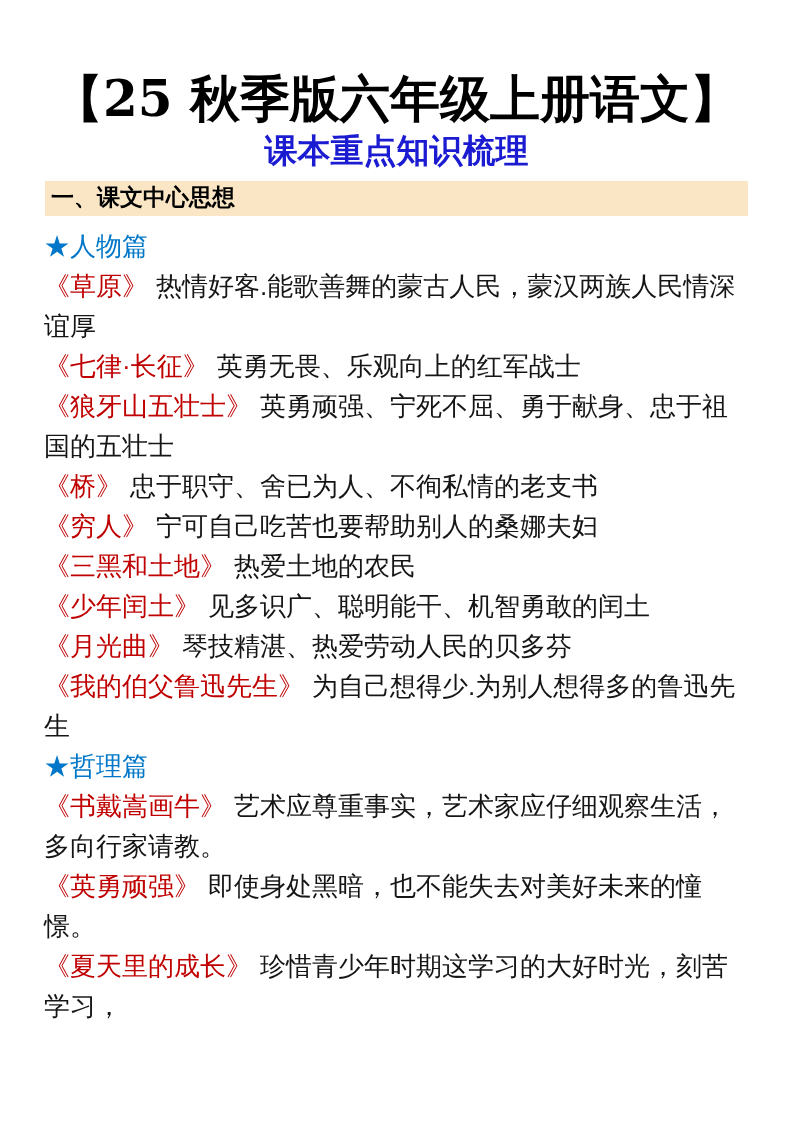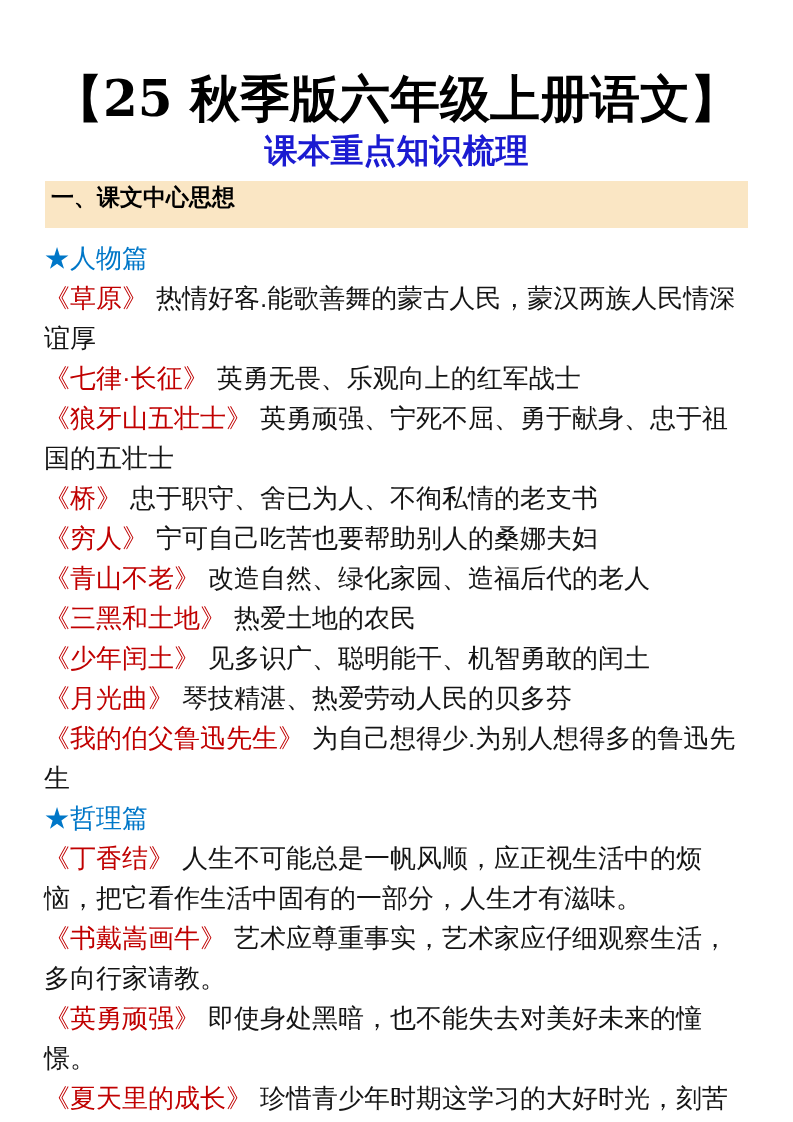--- a/index.html
+++ b/index.html
@@ -34,21 +34,21 @@
     text-align:center;
     font-family:"DejaVu Serif", serif;
     font-weight:900;
     font-size:33px;
     line-height:1.1;
     color:var(--subtitle-blue);
   }
   .section-band{
     margin:12px 45px 0 45px;
     background:var(--band-bg);
-    padding:4px 6px 17px 6px;
+    padding:4px 6px 5px 6px;
     font-size:23px;
     font-weight:bold;
     color:#000000;
     line-height:1.1;
   }
   .content{
     margin:10px 44px 0 44px;
     font-size:26px;
     line-height:40px;
     color:var(--text-black);
@@ -81,25 +81,23 @@
 
   <div class="section-band">一、课文中心思想</div>
 
   <div class="content" id="content">
       <div class="category">★人物篇</div>
       <p class="entry"><span class="book">《草原》</span><span class="desc">热情好客.能歌善舞的蒙古人民，蒙汉两族人民情深谊厚</span></p>
       <p class="entry"><span class="book">《七律·长征》</span><span class="desc">英勇无畏、乐观向上的红军战士</span></p>
       <p class="entry"><span class="book">《狼牙山五壮士》</span><span class="desc">英勇顽强、宁死不屈、勇于献身、忠于祖国的五壮士</span></p>
       <p class="entry"><span class="book">《桥》</span><span class="desc">忠于职守、舍已为人、不徇私情的老支书</span></p>
       <p class="entry"><span class="book">《穷人》</span><span class="desc">宁可自己吃苦也要帮助别人的桑娜夫妇</span></p>
-      <p class="entry"><span class="book">《青山不老》</span><span class="desc">改造自然、绿化家园、造福后代的老人</span></p>
       <p class="entry"><span class="book">《三黑和土地》</span><span class="desc">热爱土地的农民</span></p>
       <p class="entry"><span class="book">《少年闰土》</span><span class="desc">见多识广、聪明能干、机智勇敢的闰土</span></p>
       <p class="entry"><span class="book">《月光曲》</span><span class="desc">琴技精湛、热爱劳动人民的贝多芬</span></p>
       <p class="entry"><span class="book">《我的伯父鲁迅先生》</span><span class="desc">为自己想得少.为别人想得多的鲁迅先生</span></p>
       <div class="category">★哲理篇</div>
-      <p class="entry"><span class="book">《丁香结》</span><span class="desc">人生不可能总是一帆风顺，应正视生活中的烦恼，把它看作生活中固有的一部分，人生才有滋味。</span></p>
       <p class="entry"><span class="book">《书戴嵩画牛》</span><span class="desc">艺术应尊重事实，艺术家应仔细观察生活，多向行家请教。</span></p>
       <p class="entry"><span class="book">《英勇顽强》</span><span class="desc">即使身处黑暗，也不能失去对美好未来的憧憬。</span></p>
       <p class="entry"><span class="book">《夏天里的成长》</span><span class="desc">珍惜青少年时期这学习的大好时光，刻苦学习，</span></p>
     </div>
 
 </div>
 
 </body></html>

